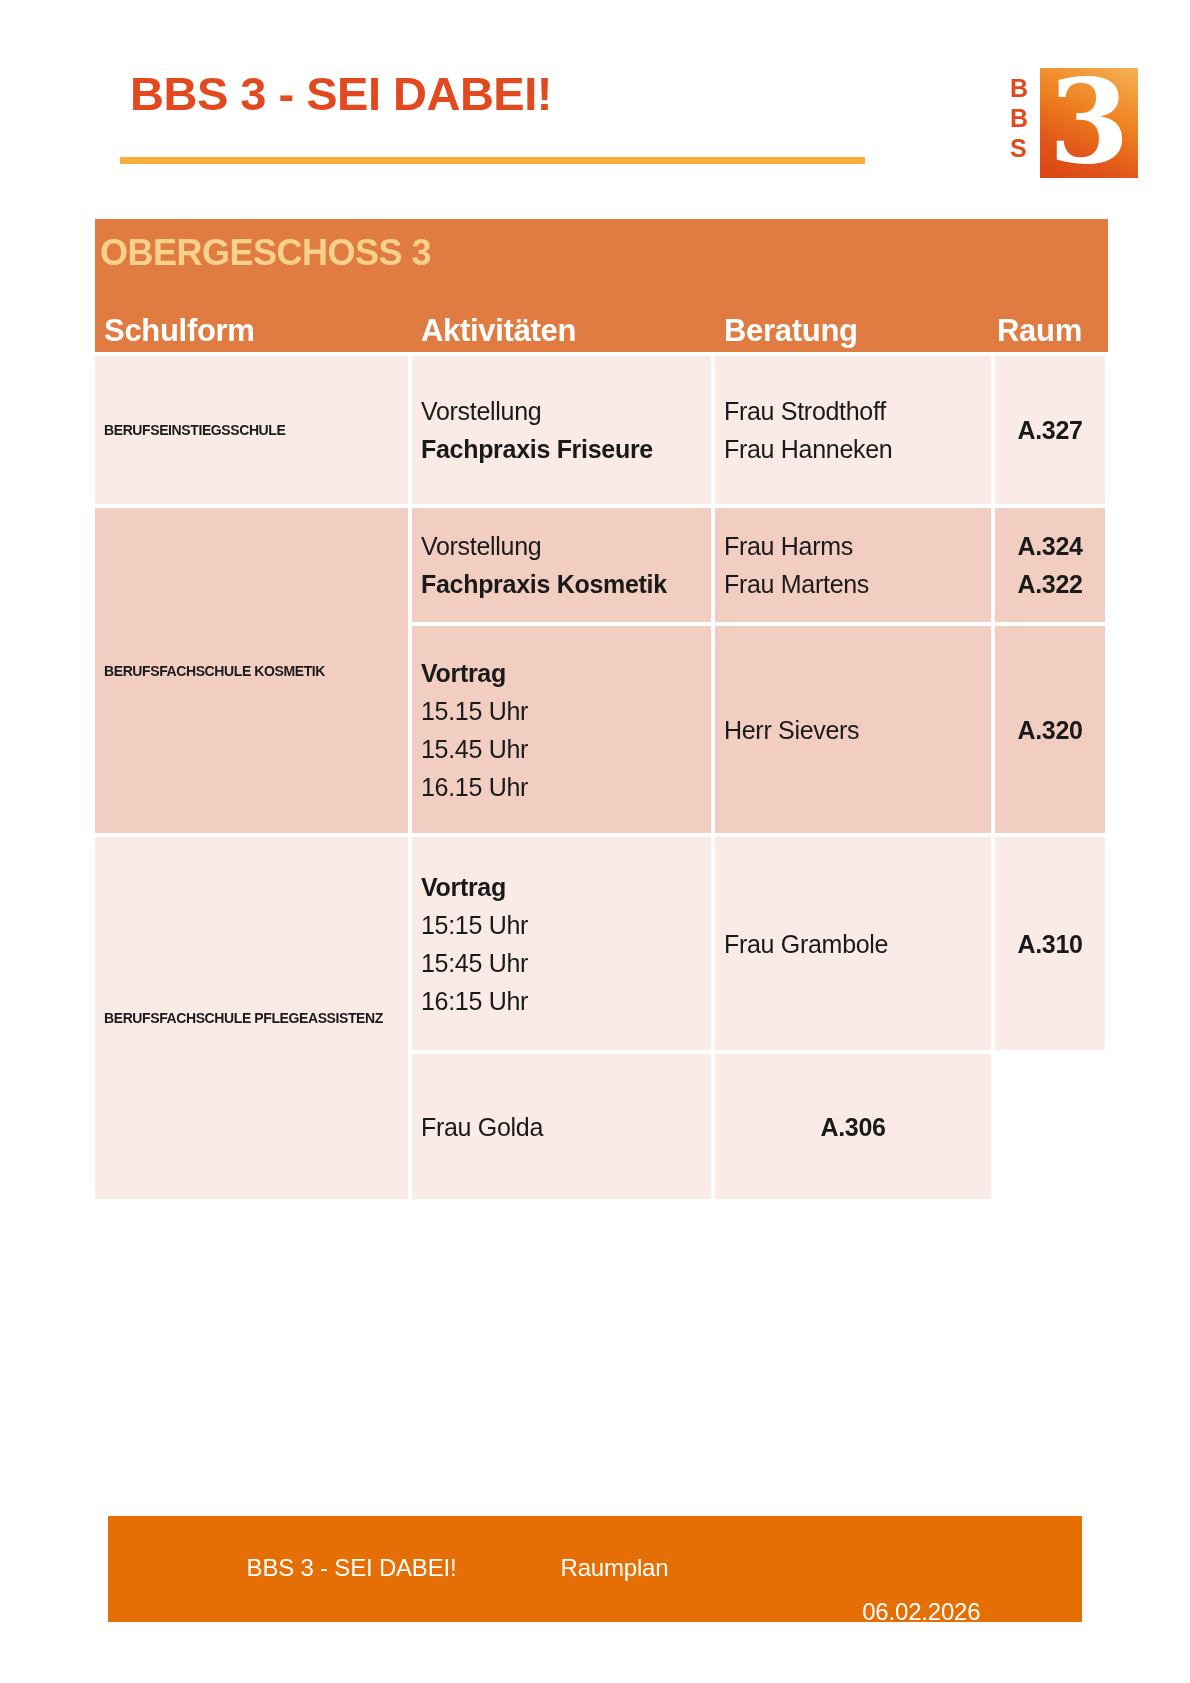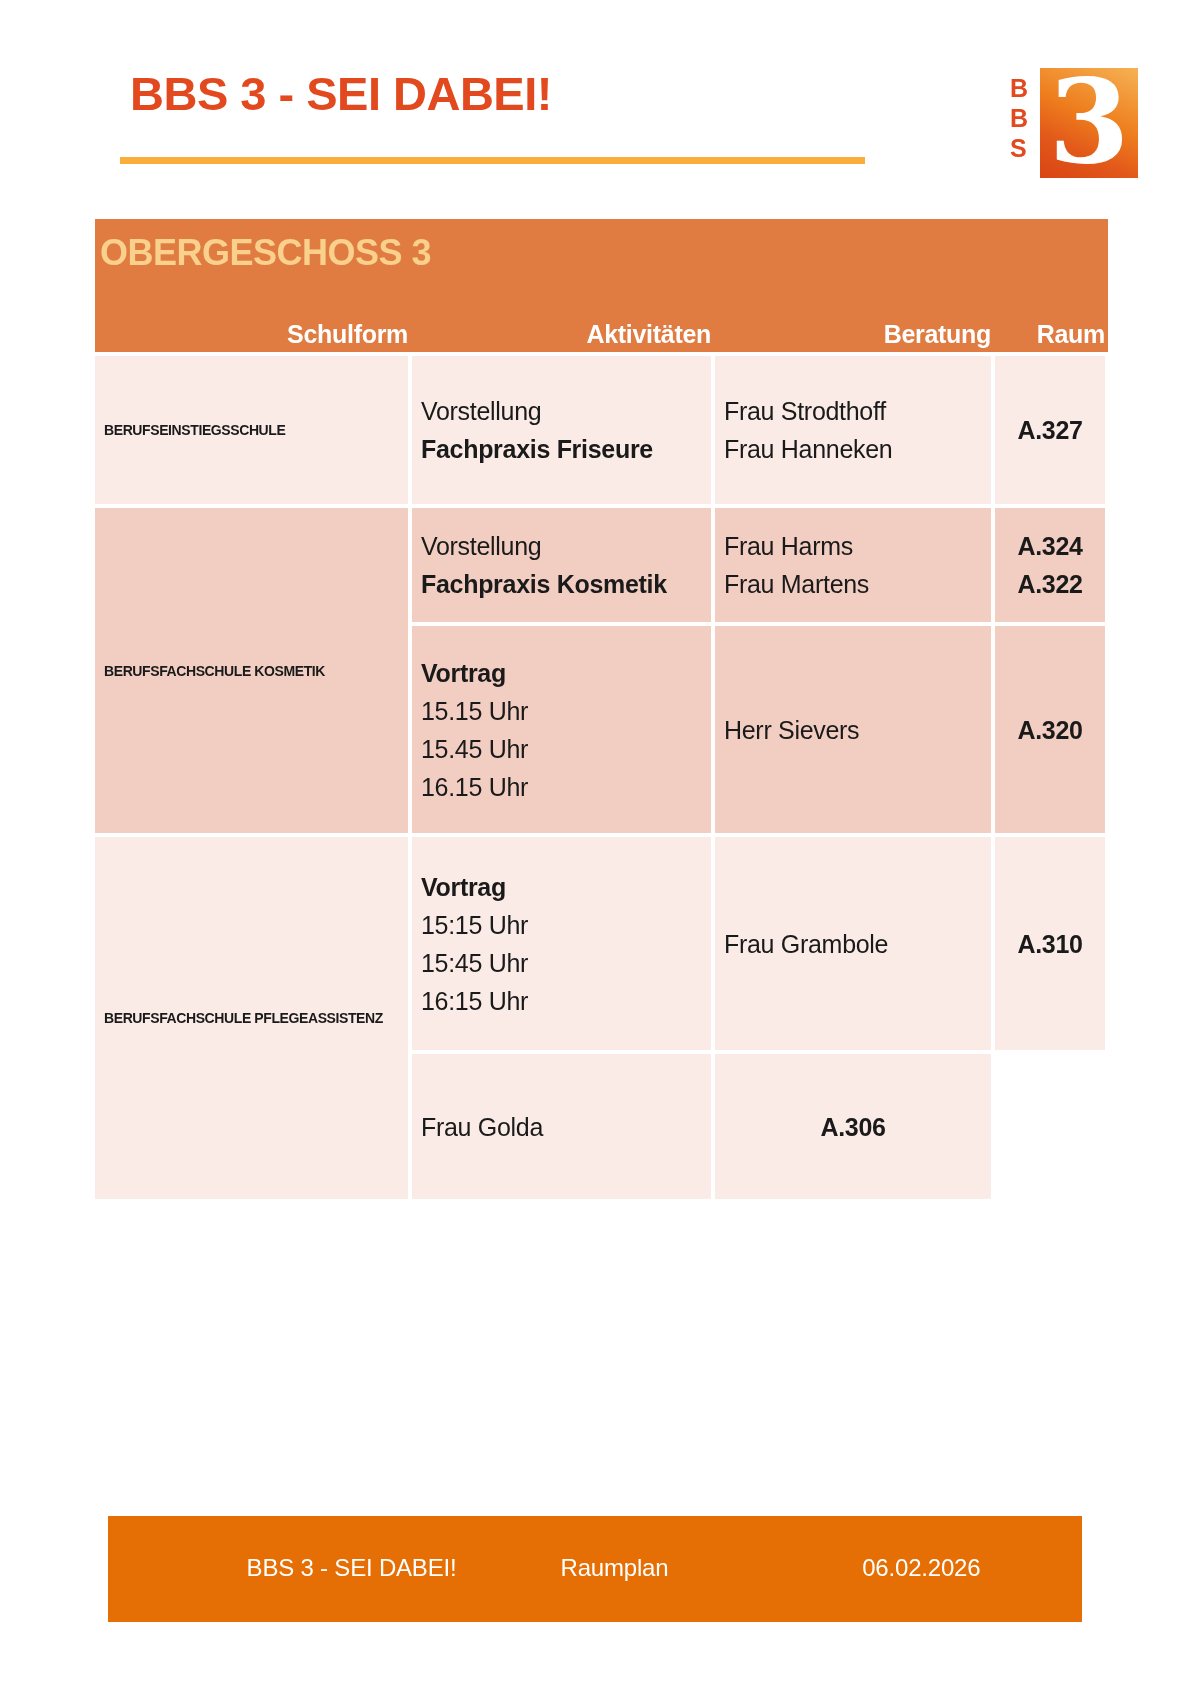--- a/index.html
+++ b/index.html
@@ -46,21 +46,21 @@
     background:#E07C41; height:133px; box-sizing:border-box;
     display:flex; flex-direction:column; justify-content:space-between;
     padding-top:14px;
   }
   .table-title {
     color:#F9D08C; font-size:36px; font-weight:700;
     padding-left:5px; line-height:1.1; letter-spacing:-0.5px;
   }
   .cols, .band { display:grid; grid-template-columns:313px 299px 276px 110px; column-gap:4px; }
   .cols { padding-bottom:3px; }
-  .cols span { color:#ffffff; font-weight:700; font-size:25px; padding-left:9px; letter-spacing:-0.3px;text-align:right; }
+  .cols span { color:#ffffff; font-weight:700; font-size:31px; padding-left:9px; letter-spacing:-0.3px; }
   .cols .raum-h { padding-left:2px; }
 
   .band { row-gap:4px; margin-top:4px; }
   .band-1 { grid-template-rows:148px; }
   .band-2 { grid-template-rows:114px 207px; }
   .band-3 { grid-template-rows:213px 145px; }
   .light > .cell { background:#FAEBE7; }
   .dark  > .cell { background:#F2CEC2; }
 
   .cell {
@@ -78,21 +78,21 @@
   .footer-bar {
     position:absolute; left:108px; top:1516px;
     width:974px; height:106px; background:#E56F04;
   }
   .footer-bar span {
     position:absolute; top:50%; transform:translate(-50%,-54%);
     color:#ffffff; font-size:24px; white-space:nowrap; letter-spacing:-0.2px;
   }
   .f-left   { left:25%; }
   .f-center { left:52%; }
-  .f-right  { left:83.5%; }
+  .f-right  { left:83.5%;margin-top:44px; }
 </style>
 </head>
 <body>
 
 <div class="page">
 
   <div class="main-title">BBS 3 - SEI DABEI!</div>
   <div class="title-underline"></div>
 
   <div class="logo">

